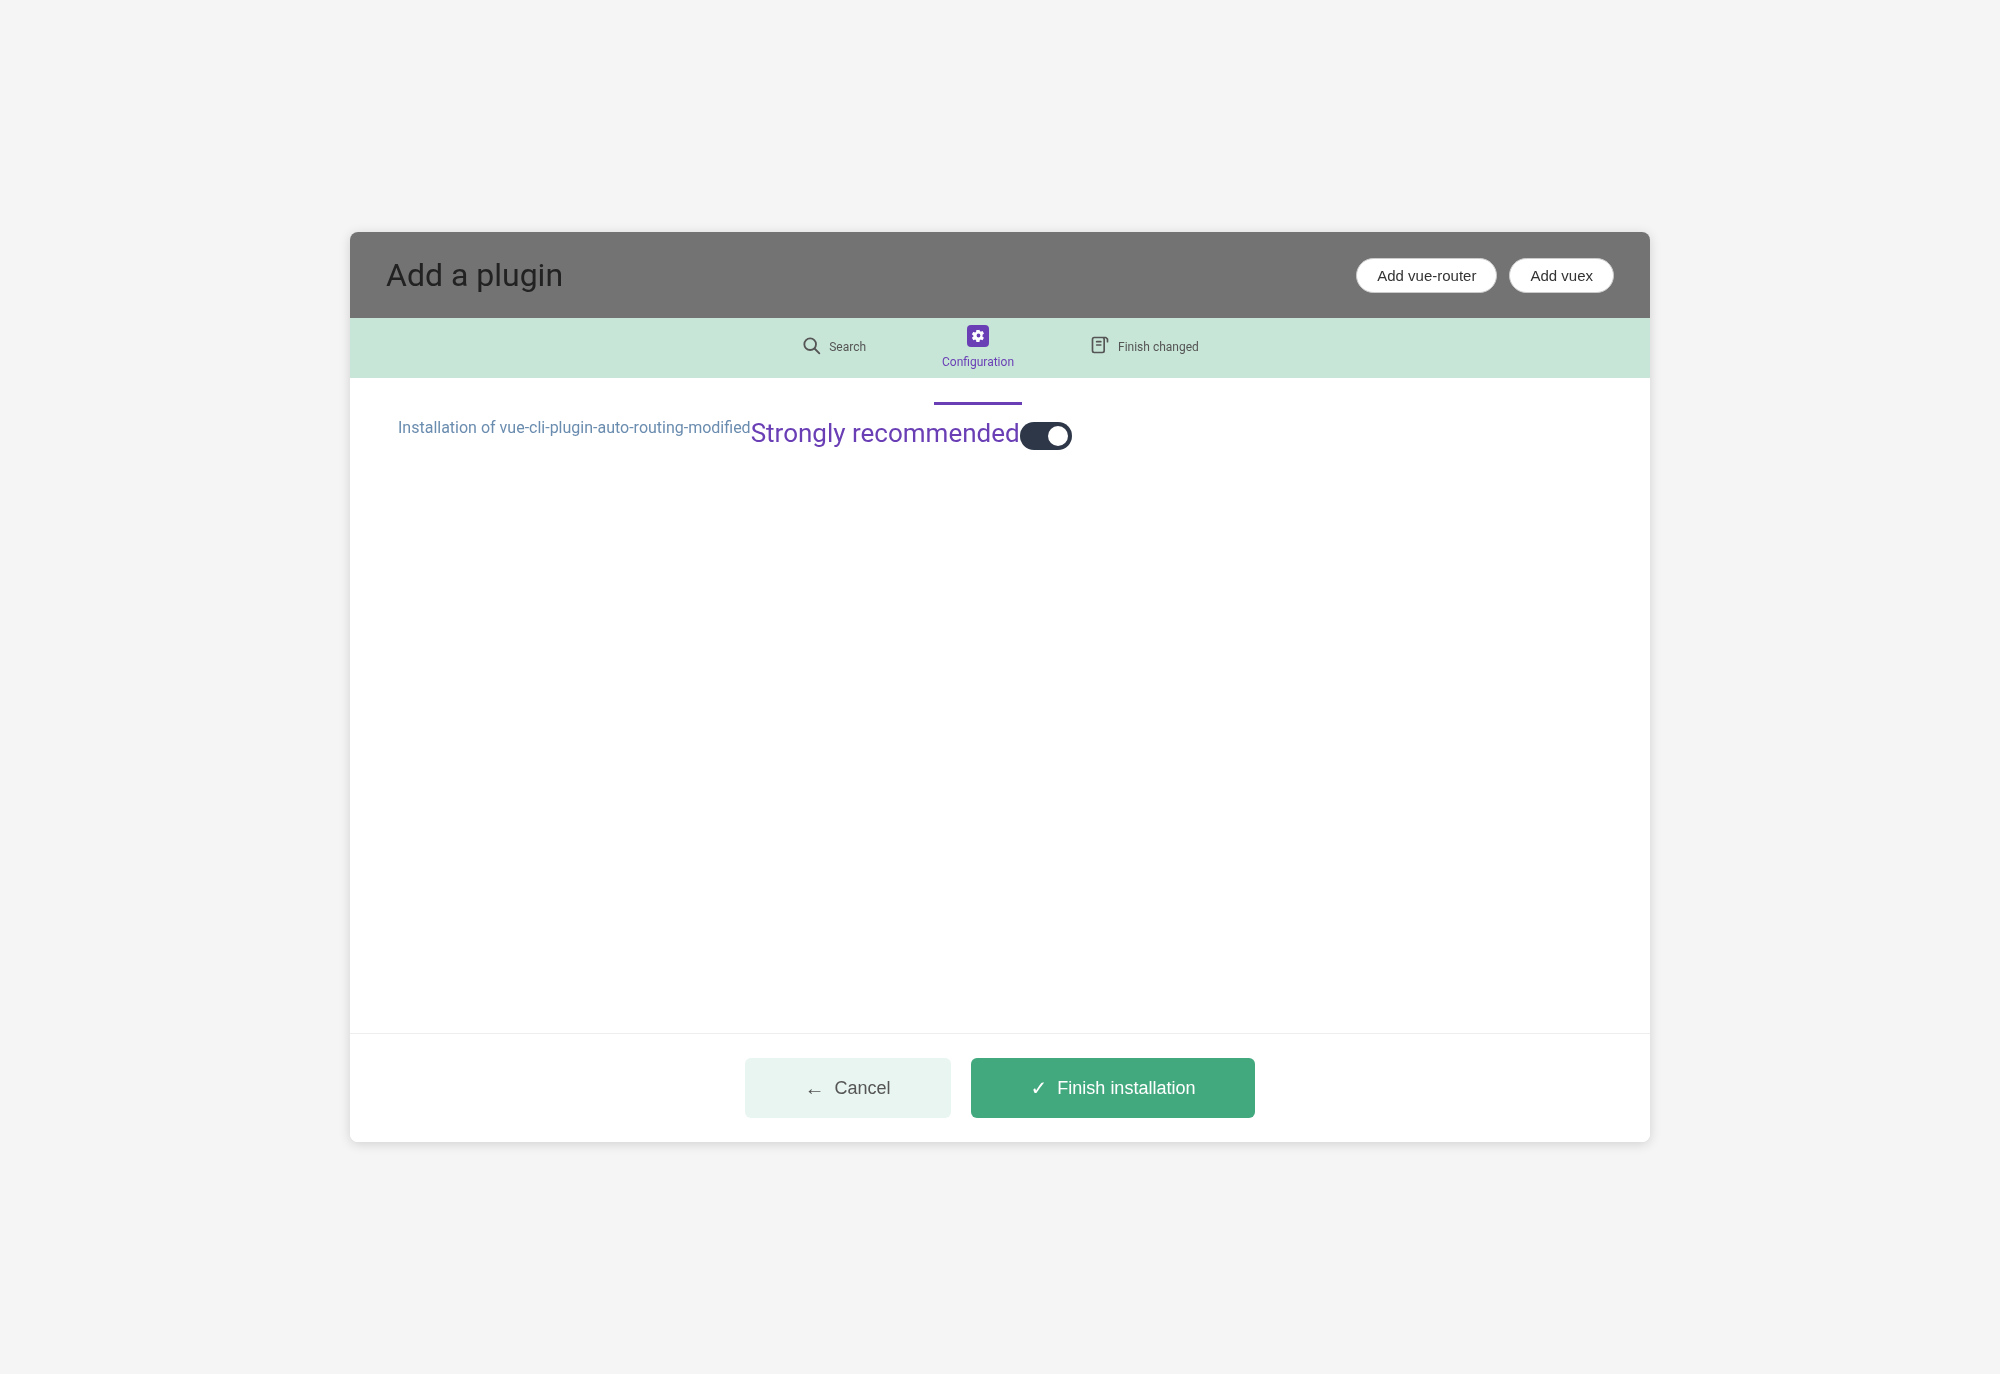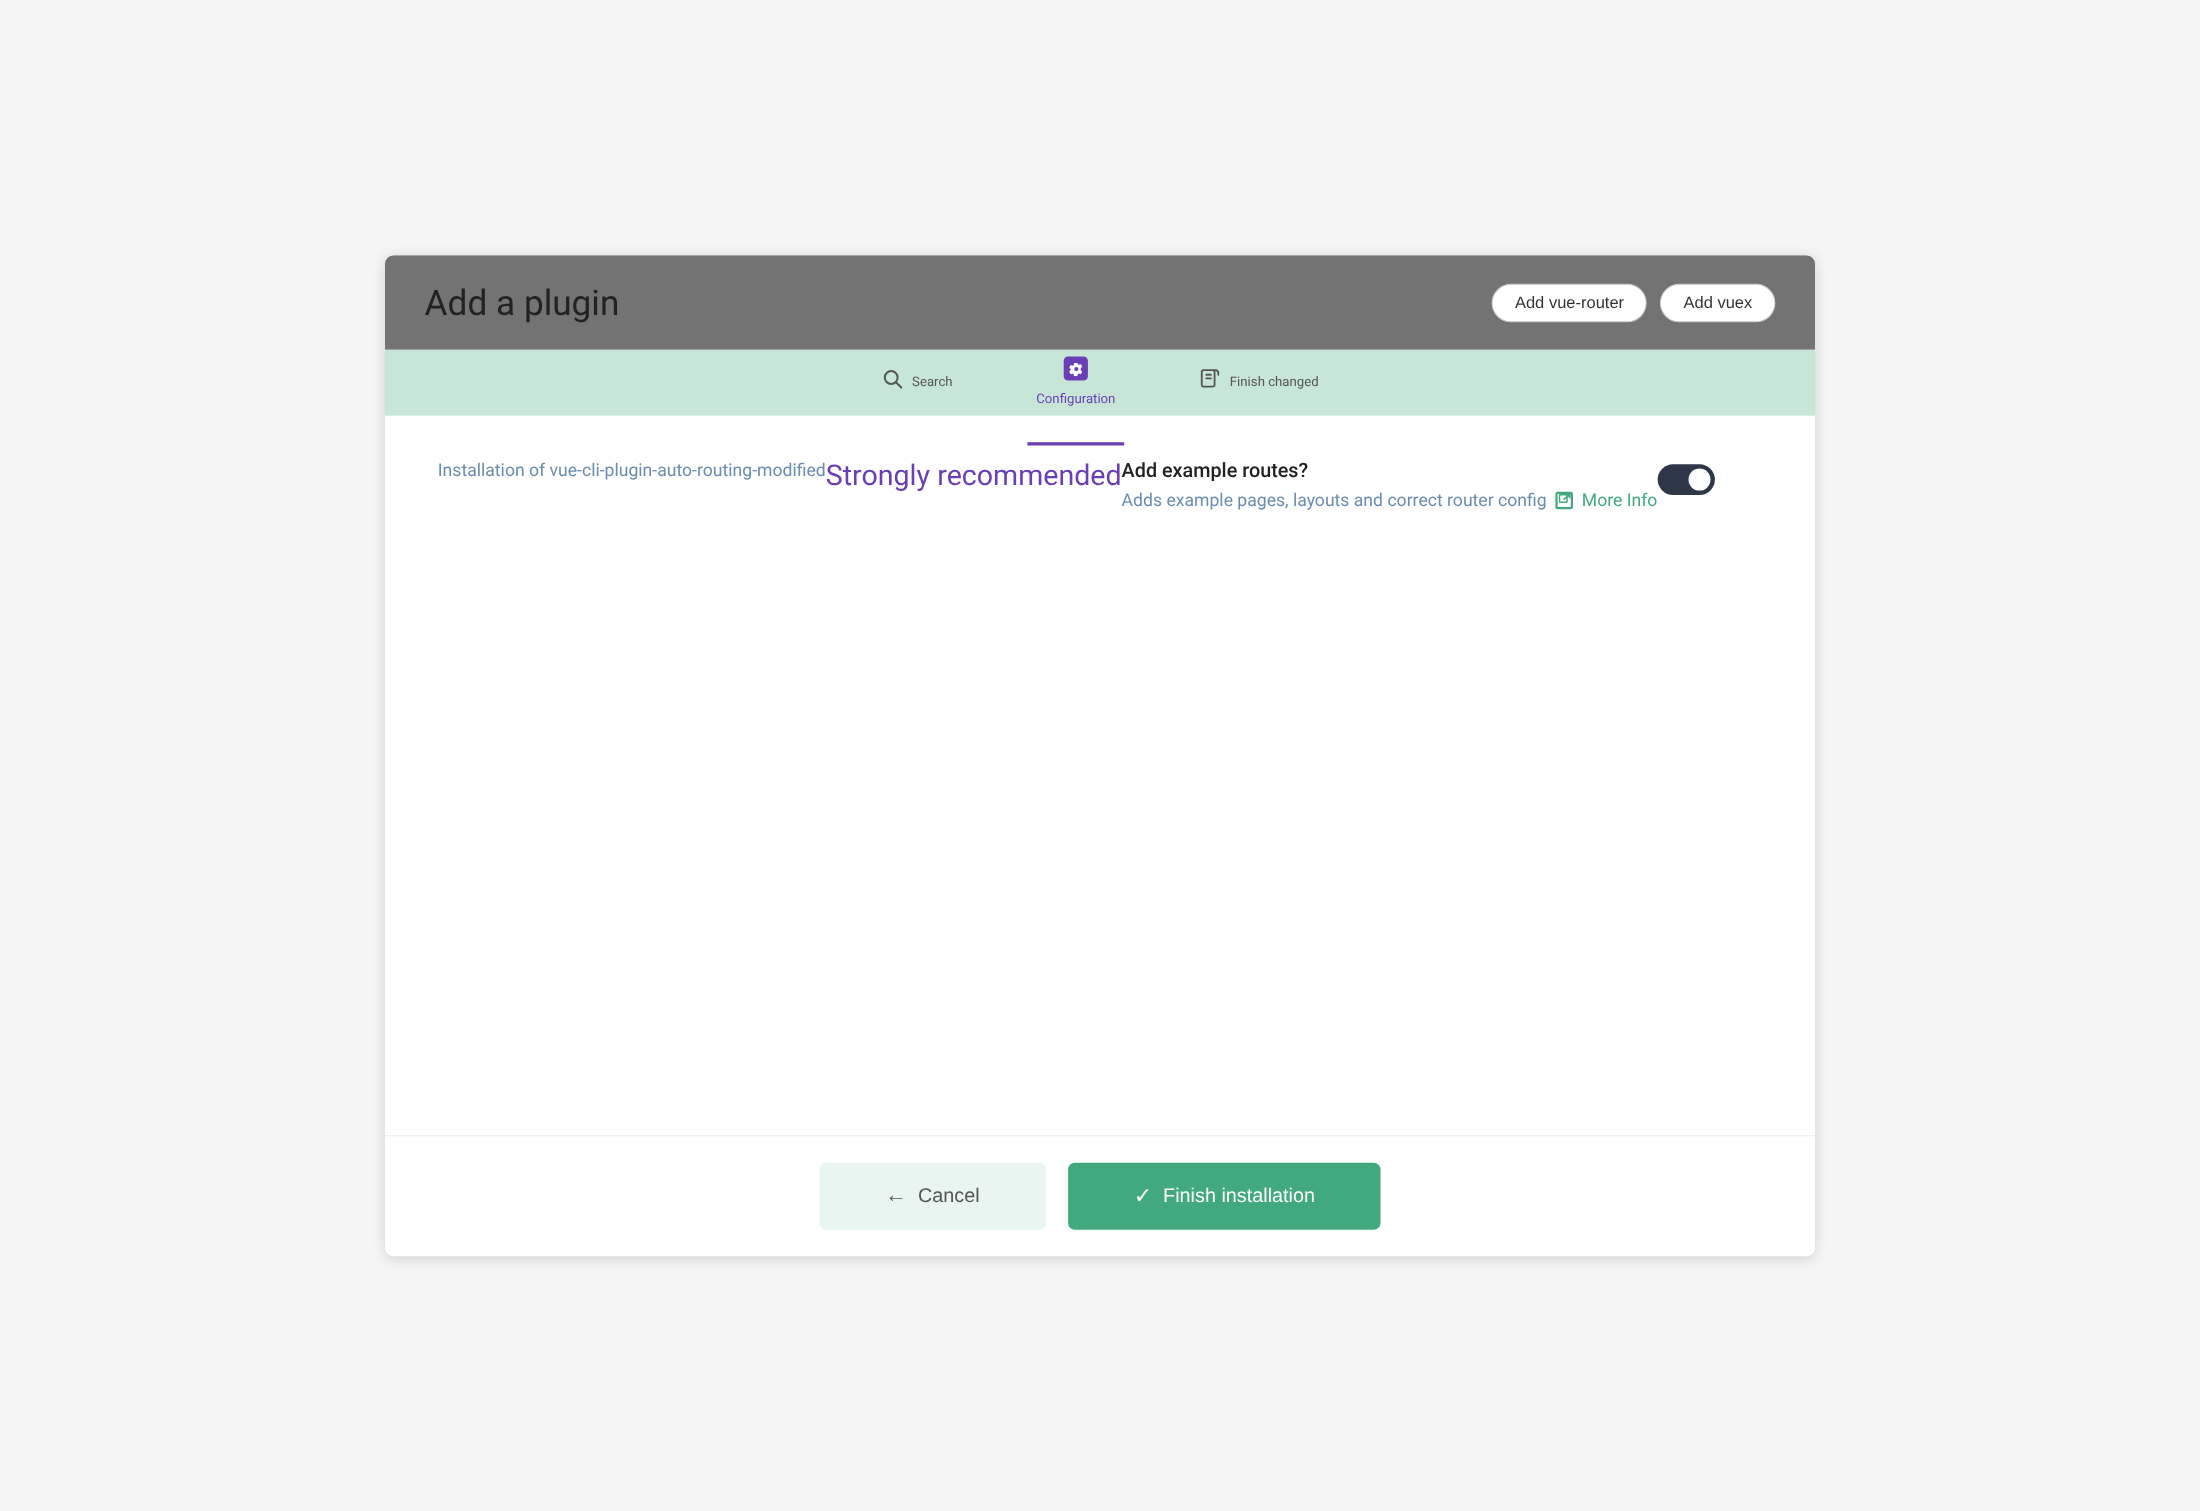--- a/index.html
+++ b/index.html
@@ -303,33 +303,20 @@
     </div>
   </div>
 
   <div class="main-content">
 
     <p class="installation-subtitle">Installation of vue-cli-plugin-auto-routing-modified</p>
 
     <h2 class="section-title">Strongly recommended</h2>
 
     <div class="option-row">
-      <div class="option-text">
-        <span class="option-label">Add example routes?</span>
-        <span class="option-desc">
-          <span>Adds example pages, layouts and correct router config</span>
-          <span class="ext-link-icon">
-            <svg width="11" height="11" viewBox="0 0 16 16" fill="none" stroke="#42a97f" stroke-width="2" stroke-linecap="round" stroke-linejoin="round">
-              <rect x="1" y="1" width="10" height="10" rx="1"></rect>
-              <path d="M7 7 L15 1 M11 1 H15 V5"></path>
-            </svg>
-          </span>
-          <a class="more-info-link">More Info</a>
-        </span>
-      </div>
 
       <div class="toggle-wrapper">
         <div class="toggle">
           <div class="toggle-track">
             <div class="toggle-thumb"></div>
           </div>
         </div>
       </div>
     </div>
 

